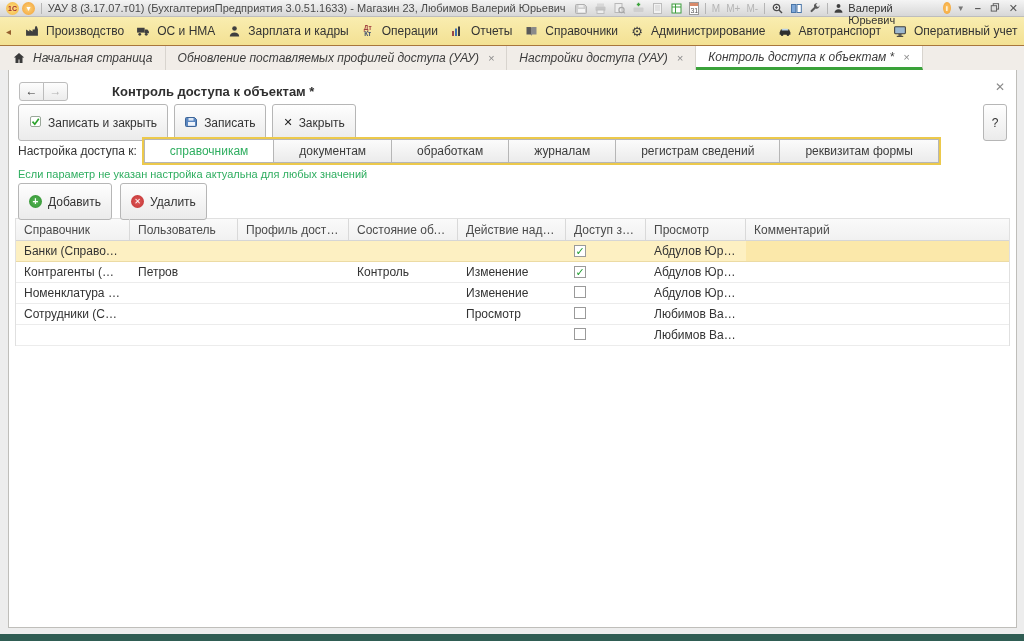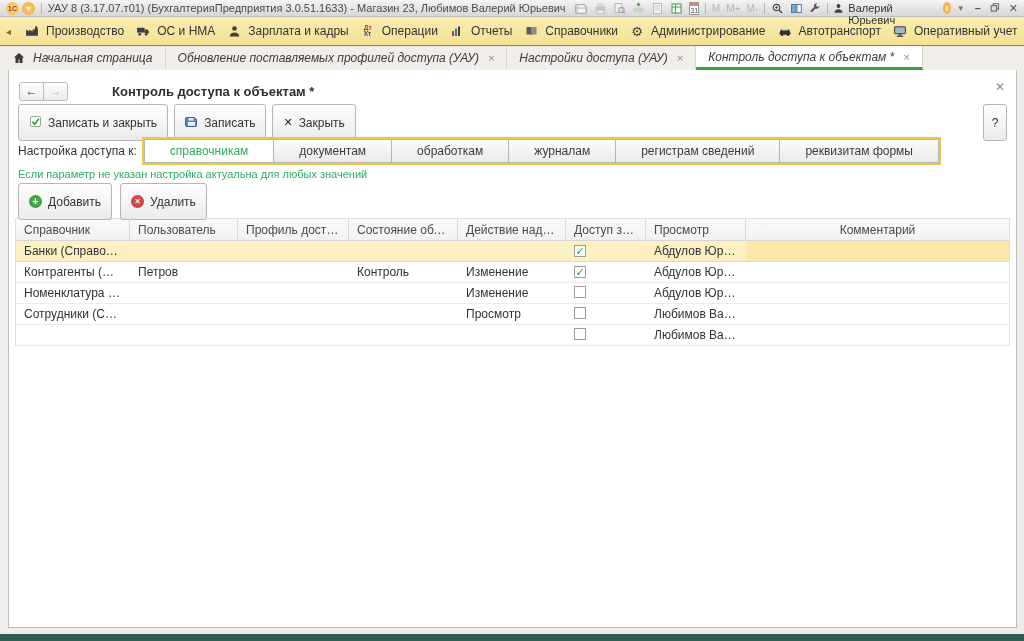--- a/index.html
+++ b/index.html
@@ -87,21 +87,21 @@
   .hint { padding:3px 9px 0; height:20px; color:var(--hint-green,#2fae60); font-size:11px; }
 
   .listbar { display:flex; align-items:center; gap:8px; padding:0 9px; height:21px; margin:6px 0; }
 
   .grid { margin:3px 6px 8px; border:1px solid #e0e0e0; border-bottom:none; }
   .thead, .trow { display:grid;
     grid-template-columns:114px 108px 111px 109px 108px 80px 100px minmax(0,1fr); }
   .thead { background:linear-gradient(#fafafa,#f1f1f1); border-bottom:1px solid #d6d6d6; }
   .th { padding:4px 8px; color:#4a4a4a; border-right:1px solid #d9d9d9; white-space:nowrap;
     overflow:hidden; text-overflow:ellipsis; height:21px; }
-  .th:last-child { border-right:none;text-align:center; }
+  .th:last-child { border-right:none; }
   .trow { border-bottom:1px solid #ececec; background:#fff; }
   .trow.selected { background:var(--sel-row,#fdf0c2); border-bottom-color:#ecdba4; }
   .td { padding:3px 8px; height:20px; white-space:nowrap; overflow:hidden; text-overflow:ellipsis; }
   .td.current-cell { background:#fbe8aa; }
   .cb { width:12px; height:12px; border:1px solid #9a9a9a; background:#fff; display:inline-block;
     font-size:11px; line-height:10px; text-align:center; color:#1f9d2f; font-weight:bold; }
 
   
   .bottom-teal { position:absolute; left:0; right:0; bottom:0; height:7px; background:var(--bottom-bar,#2f5d53); }
 </style>

